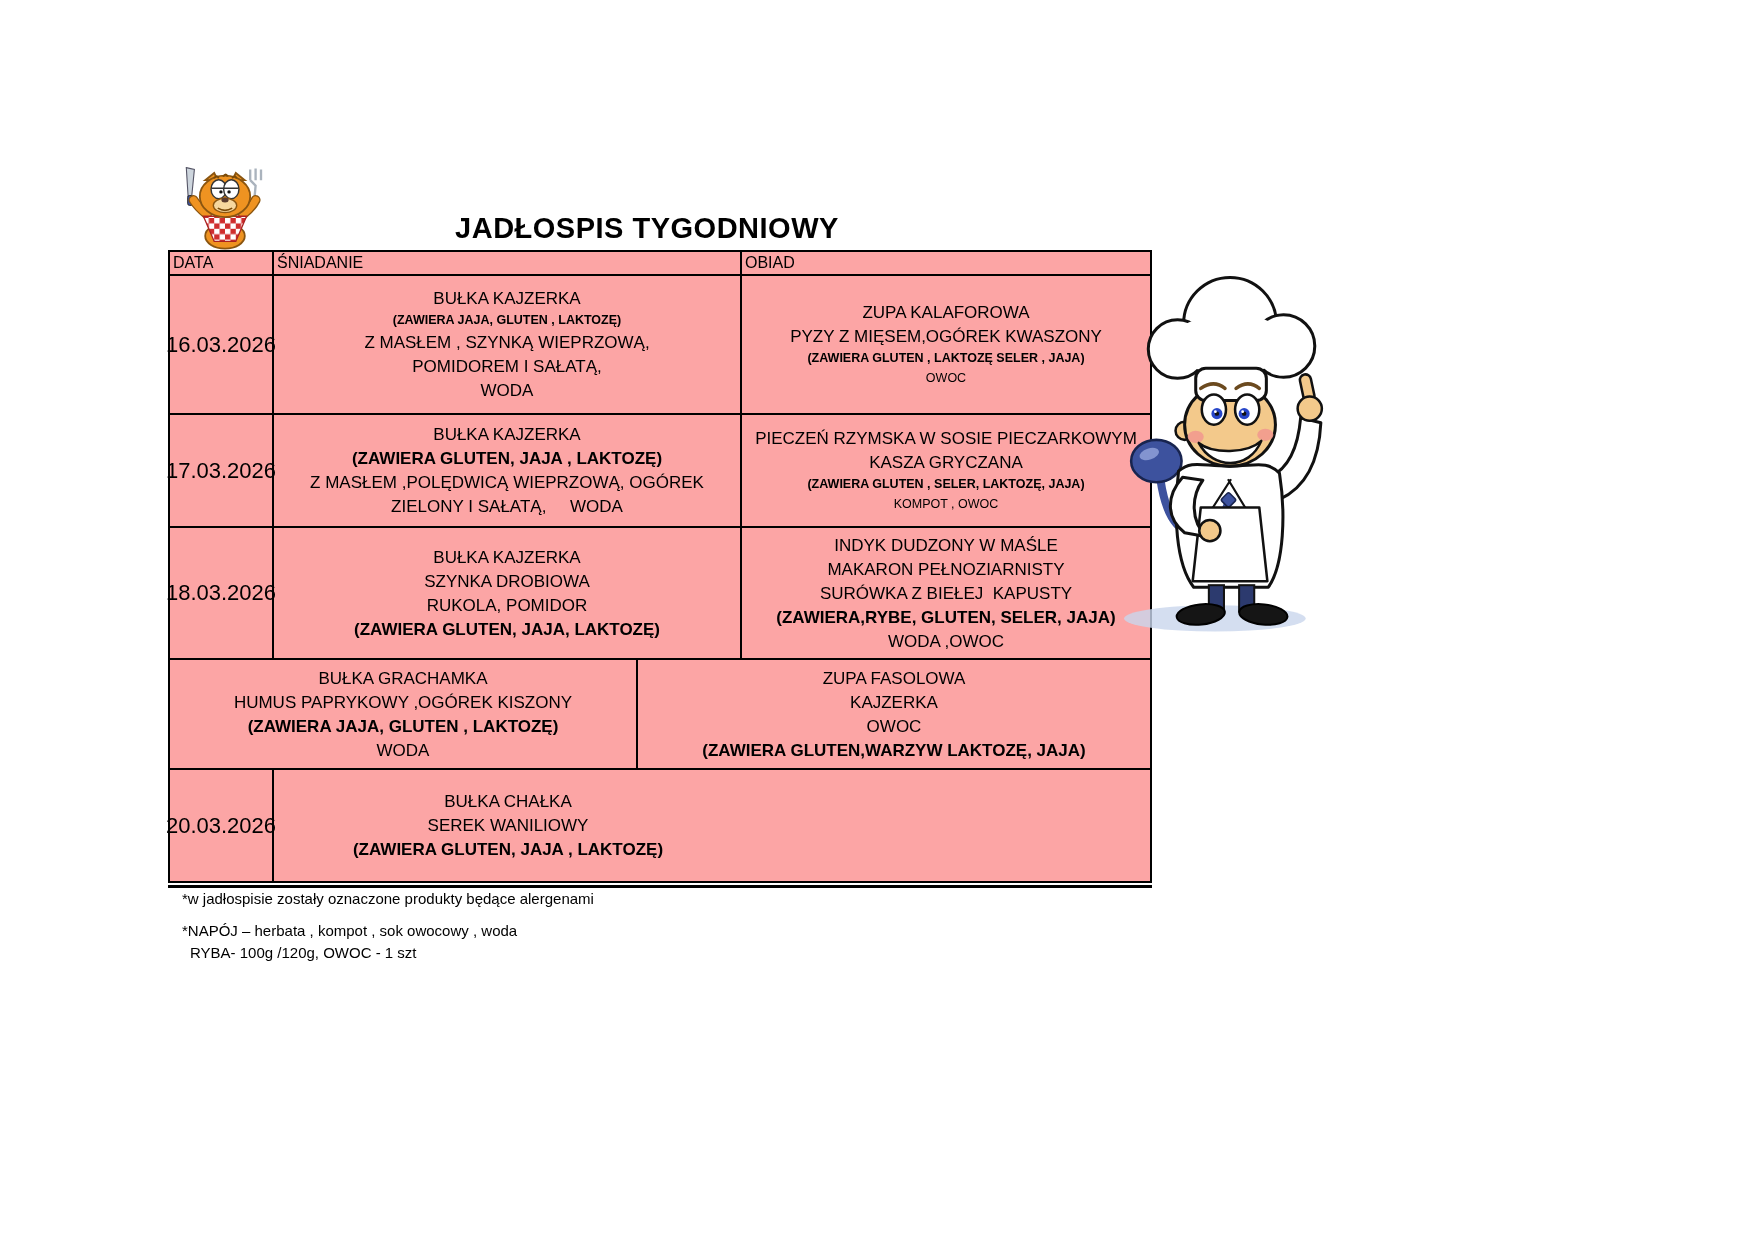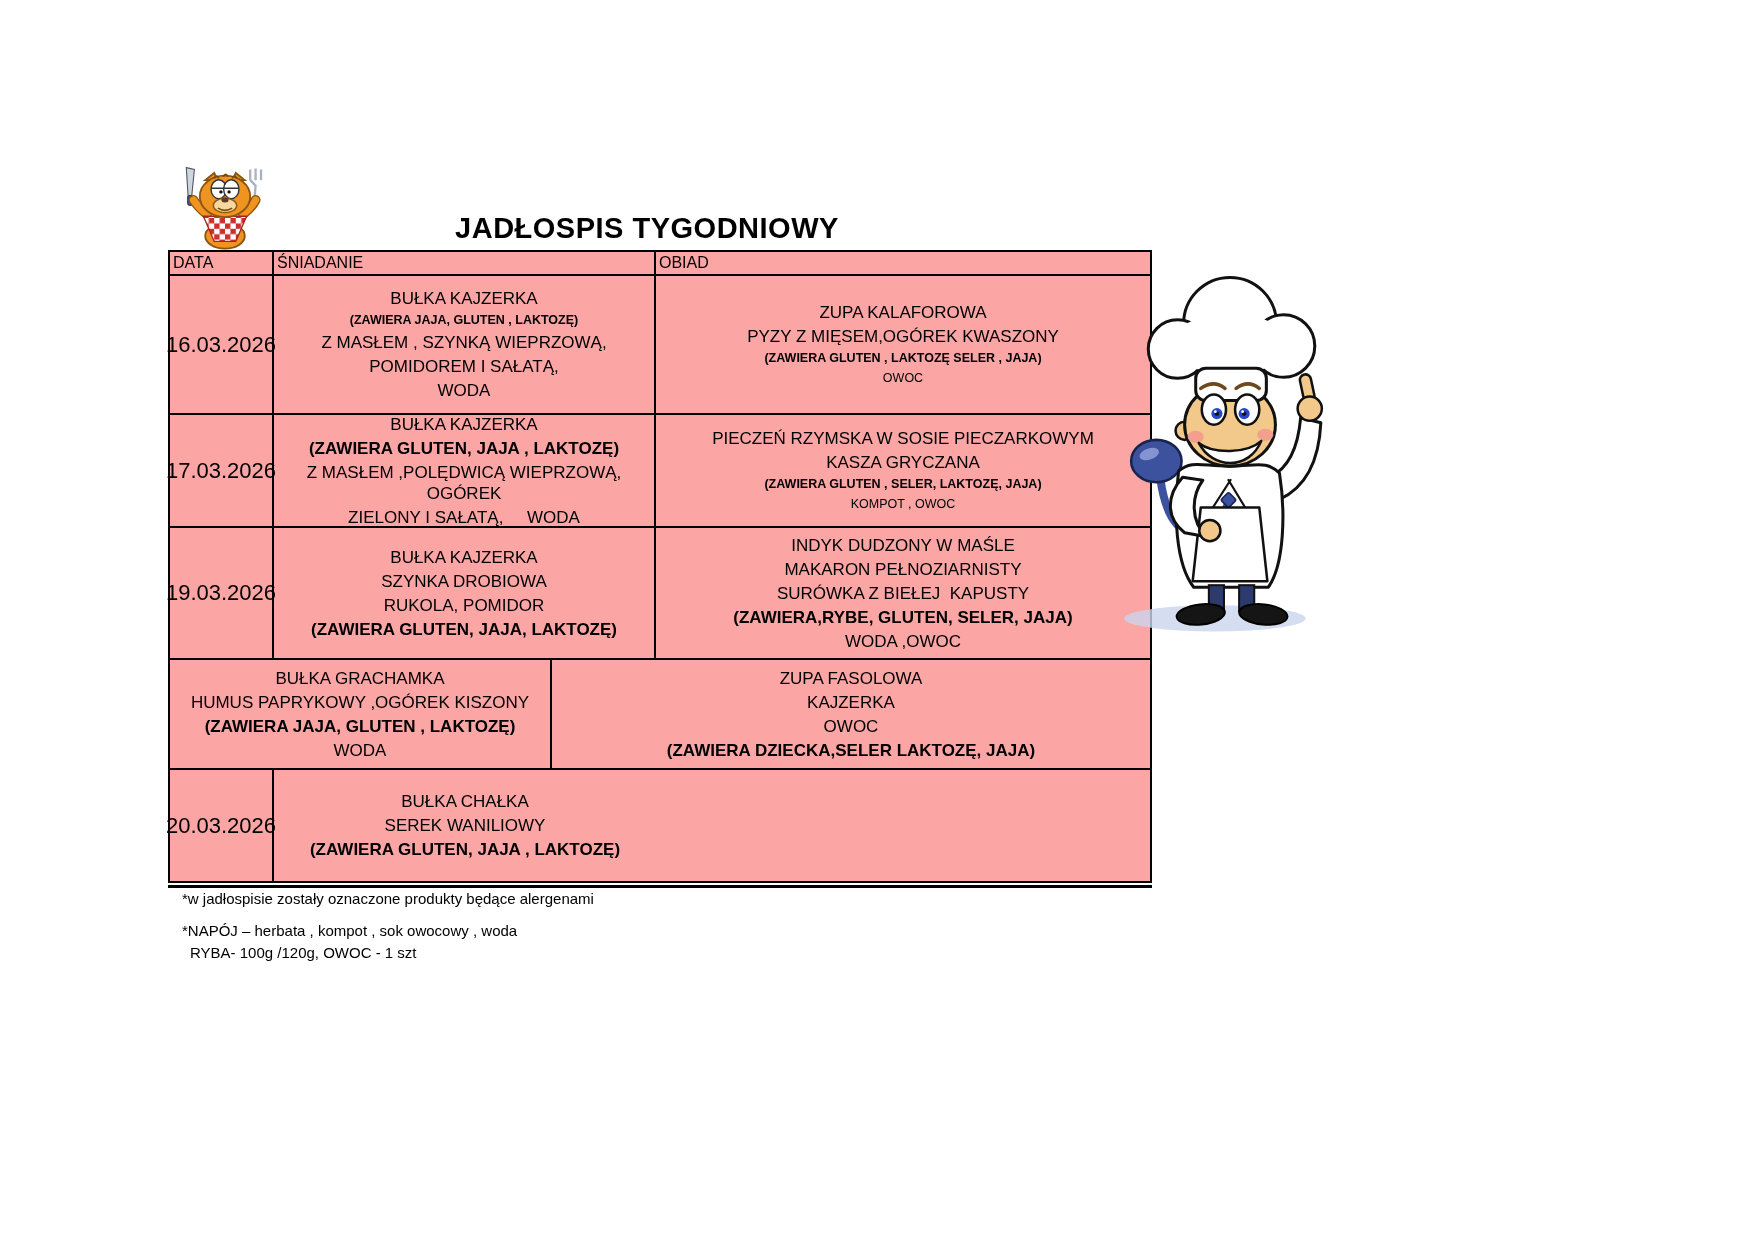--- a/index.html
+++ b/index.html
@@ -8,21 +8,21 @@
   .garfield{position:absolute;left:166px;top:164px;width:118px;height:90px;}
   .title{position:absolute;left:0;top:212px;width:1294px;margin:0;text-align:center;
          font-size:29px;font-weight:bold;letter-spacing:.5px;}
   .menu-table{position:absolute;left:168px;top:250px;width:984px;border:2px solid #000;
               box-sizing:border-box;background:#fca5a5;}
   .trow{display:flex;box-sizing:border-box;}
   .hrow{height:24px;border-bottom:2px solid #000;}
   .cell{box-sizing:border-box;border-right:2px solid #000;min-width:0;}
   .cell:last-child{border-right:none;}
   .c-date{width:104px;flex:none;}
-  .c-br{width:382px;flex:none;}
+  .c-br{width:468px;flex:none;}
   .c-ob{flex:1;}
   .hrow .cell{font-size:16px;padding:2px 3px 0 3px;display:block;}
   .mrow .c-date{display:flex;align-items:center;justify-content:center;font-size:22px;}
   .mrow .c-br,.mrow .c-ob{display:flex;flex-direction:column;justify-content:center;
        align-items:center;text-align:center;padding:2px 4px;gap:3px;}
   #tbody{display:contents;}
   #tbody .trow{border-bottom:2px solid #000;}
   #tbody .trow:last-child{border-bottom:none;}
   #tbody .trow:nth-child(1){height:139px;}
   #tbody .trow:nth-child(2){height:113px;}
@@ -119,21 +119,21 @@
             <div class="ln">Z MASŁEM ,POLĘDWICĄ WIEPRZOWĄ, OGÓREK</div>
             <div class="ln">ZIELONY I SAŁATĄ,&nbsp;&nbsp;&nbsp;&nbsp; WODA</div>
           </div>
           <div class="cell c-ob">
             <div class="ln">PIECZEŃ RZYMSKA W SOSIE PIECZARKOWYM</div>
             <div class="ln">KASZA GRYCZANA</div>
             <div class="ln small bold">(ZAWIERA GLUTEN , SELER, LAKTOZĘ, JAJA)</div>
             <div class="ln small">KOMPOT , OWOC</div>
           </div>
         </div><div class="trow mrow">
-          <div class="cell c-date">19.03.2026</div>
+          <div class="cell c-date">18.03.2026</div>
           <div class="cell c-br">
             <div class="ln">BUŁKA KAJZERKA</div>
             <div class="ln">SZYNKA DROBIOWA</div>
             <div class="ln">RUKOLA, POMIDOR</div>
             <div class="ln bold">(ZAWIERA GLUTEN, JAJA, LAKTOZĘ)</div>
           </div>
           <div class="cell c-ob">
             <div class="ln">INDYK DUDZONY W MAŚLE</div>
             <div class="ln">MAKARON PEŁNOZIARNISTY</div>
             <div class="ln">SURÓWKA Z BIEŁEJ &nbsp;KAPUSTY</div>
@@ -144,21 +144,21 @@
           <div class="cell c-br">
             <div class="ln">BUŁKA GRACHAMKA</div>
             <div class="ln">HUMUS PAPRYKOWY ,OGÓREK KISZONY</div>
             <div class="ln bold">(ZAWIERA JAJA, GLUTEN , LAKTOZĘ)</div>
             <div class="ln">WODA</div>
           </div>
           <div class="cell c-ob">
             <div class="ln">ZUPA FASOLOWA</div>
             <div class="ln">KAJZERKA</div>
             <div class="ln">OWOC</div>
-            <div class="ln bold">(ZAWIERA DZIECKA,SELER LAKTOZĘ, JAJA)</div>
+            <div class="ln bold">(ZAWIERA GLUTEN,WARZYW LAKTOZĘ, JAJA)</div>
           </div>
         </div><div class="trow mrow">
           <div class="cell c-date">20.03.2026</div>
           <div class="cell c-br">
             <div class="ln">BUŁKA CHAŁKA</div>
             <div class="ln">SEREK WANILIOWY</div>
             <div class="ln bold">(ZAWIERA GLUTEN, JAJA , LAKTOZĘ)</div>
           </div>
         </div></div>
   </div>

